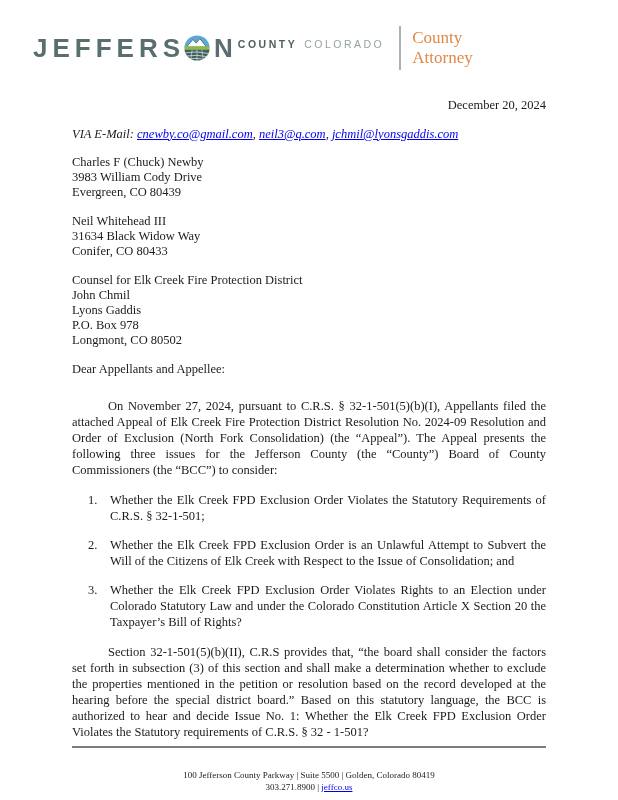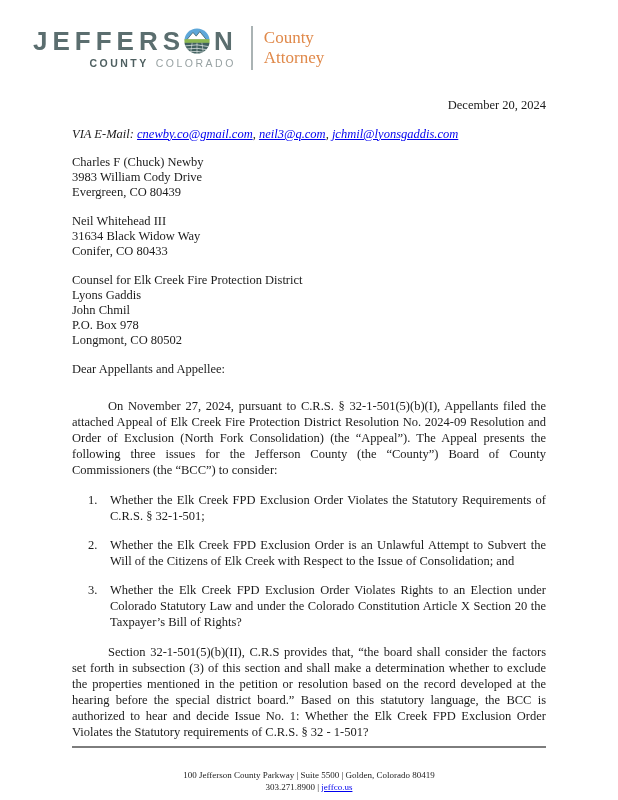--- a/index.html
+++ b/index.html
@@ -11,21 +11,21 @@
     font-family:"Liberation Serif", serif;
     color:#1b1b1b;
     overflow:hidden;
   }
 
   
   .logo-row {
     position:absolute; top:26px; left:33px;
     display:flex; align-items:center;
   }
-  .logo-main { display:flex; flex-direction:column; }
+  .logo-main { display:flex; flex-direction:row; }
   .logo-word {
     display:flex; align-items:center;
     font-family:"Liberation Sans", sans-serif;
     font-weight:bold; font-size:26px; letter-spacing:5px;
     color:#5b6e6f; line-height:26px;
   }
   .logo-o-icon { width:26px; height:26px; margin:0 4px 0 -1px; display:inline-block; }
   .logo-sub {
     display:flex; justify-content:flex-end; gap:7px;
     font-family:"Liberation Sans", sans-serif;
@@ -130,22 +130,22 @@
     </div>
 
     <div class="addr-block">
       <div>Neil Whitehead III</div>
       <div>31634 Black Widow Way</div>
       <div>Conifer, CO 80433</div>
     </div>
 
     <div class="addr-block">
       <div>Counsel for Elk Creek Fire Protection District</div>
+      <div>John Chmil</div>
       <div>Lyons Gaddis</div>
-      <div>John Chmil</div>
       <div>P.O. Box 978</div>
       <div>Longmont, CO 80502</div>
     </div>
 
 
     <div class="salutation">Dear Appellants and Appellee:</div>
 
     <p class="para">On November 27, 2024, pursuant to C.R.S. § 32-1-501(5)(b)(I), Appellants filed the attached Appeal of Elk Creek Fire Protection District Resolution No. 2024-09 Resolution and Order of Exclusion (North Fork Consolidation) (the “Appeal”).  The Appeal presents the following three issues for the Jefferson County (the “County”) Board of County Commissioners (the “BCC”) to consider:</p>
 
     <div class="issues">

